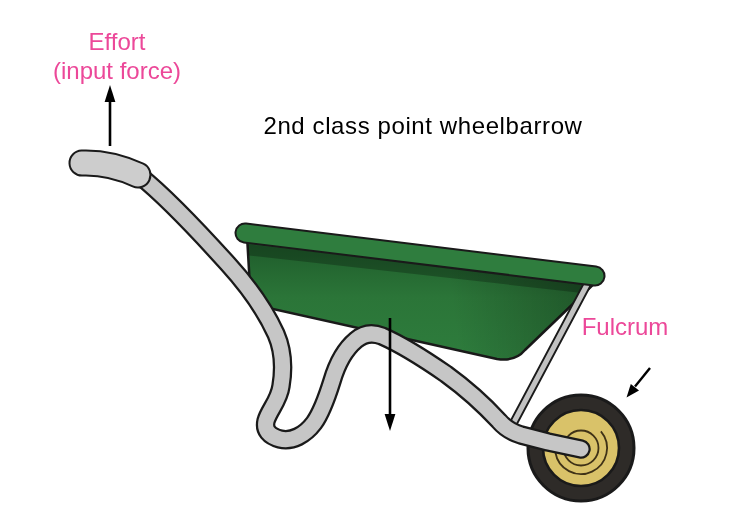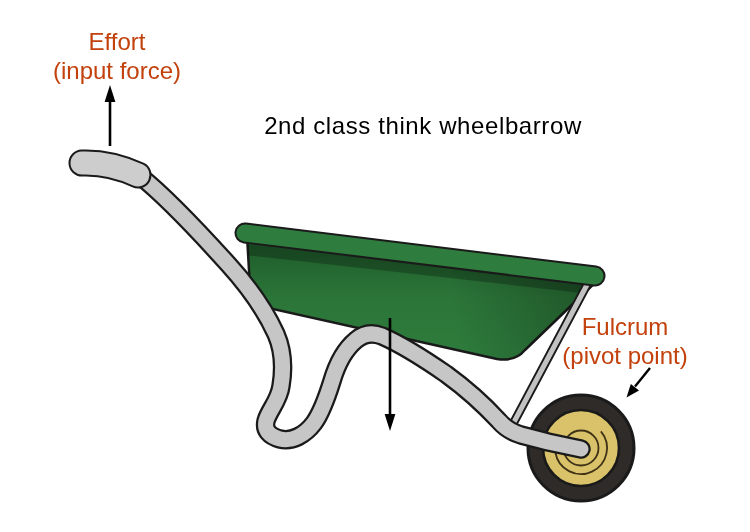--- a/index.html
+++ b/index.html
@@ -3,21 +3,21 @@
 <meta charset="utf-8">
 <style>
   html,body{margin:0;padding:0;background:#fff;}
   .stage{
     position:relative;width:750px;height:532px;background:#ffffff;
     overflow:hidden;font-family:"Liberation Sans",sans-serif;
   }
   .stage svg{position:absolute;left:0;top:0;}
   .label{
     position:absolute;transform:translateX(-50%);
-    text-align:center;font-size:24px;line-height:29px;color:#c2410c;
+    text-align:center;font-size:24px;line-height:29px;color:#ec4899;
     white-space:nowrap;
   }
   .title{
     position:absolute;transform:translateX(-50%);
     font-size:24px;letter-spacing:.6px;color:#000;white-space:nowrap;
   }
 </style>
 </head>
 <body>
 
@@ -88,21 +88,20 @@
       <line x1="650" y1="368" x2="635" y2="386.5" stroke-width="2.4" stroke="#000000"></line>
       <polygon points="626.5,397.5 639,390.4 630.8,383.9" fill="#000000"></polygon>
     </g>
   </svg>
 
   <div class="label" style="left:117px;top:27px">
     <div>Effort</div>
     <div>(input force)</div>
   </div>
 
-  <div class="title" style="left:423px;top:112px">2nd class think wheelbarrow</div>
+  <div class="title" style="left:423px;top:112px">2nd class point wheelbarrow</div>
 
 
   <div class="label" style="left:625px;top:312px">
     <div>Fulcrum</div>
-    <div>(pivot point)</div>
   </div>
 
 </div>
 
 </body></html>

